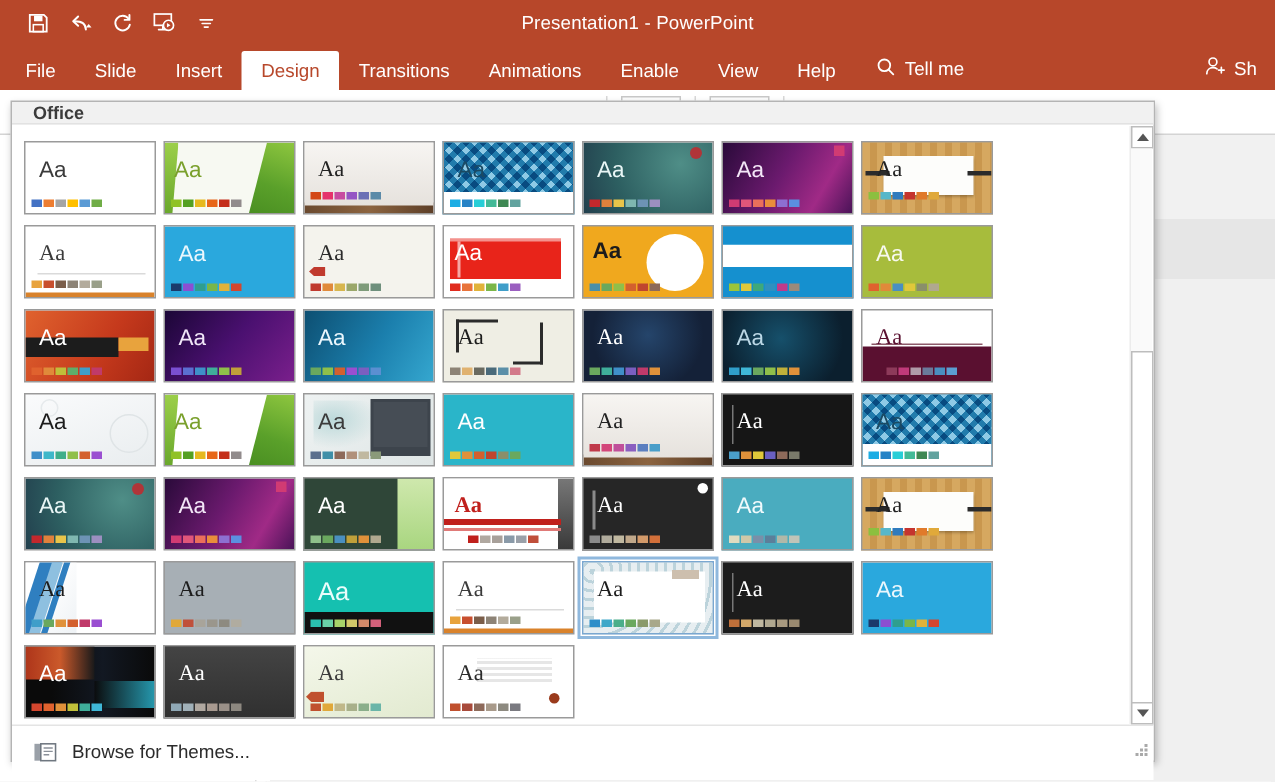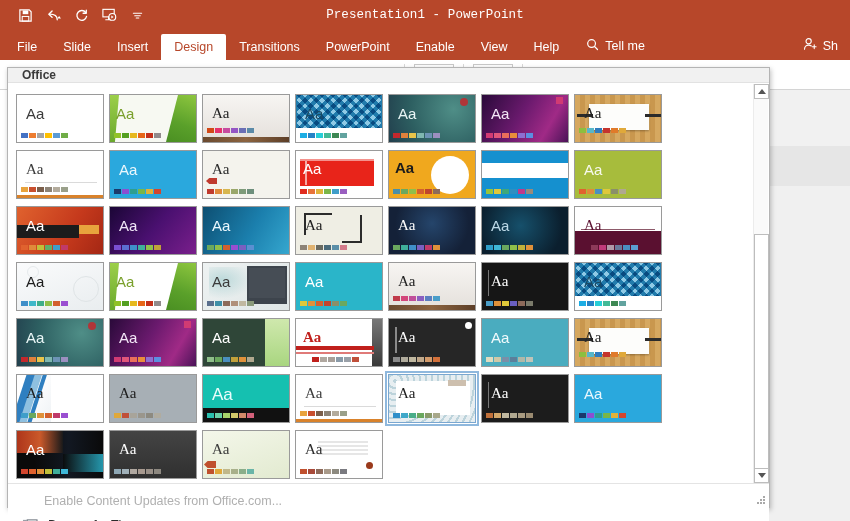--- a/index.html
+++ b/index.html
@@ -8,21 +8,21 @@
     width: 850px; height: 521px;
     font-family: "Liberation Sans", sans-serif;
     background: #f3f3f3;
     overflow: hidden;
     position: relative;
   }
 
   
   .titlebar {
     height: 30px; background: #b7472a; color: #fff;
-    display: flex; align-items: center; position: relative; font-family: Liberation Mono, monospace;
+    display: flex; align-items: center; position: relative;
   }
   .qat { display:flex; align-items:center; gap:2px; padding-left:12px; }
   .qat-btn {
     width: 26px; height: 24px; display:flex; align-items:center; justify-content:center;
     color:#fff;
   }
   .qat-btn svg { display:block; }
   .title-text {
     position:absolute; left:0; right:0; text-align:center;
     font-size: 12.5px; color:#fff; letter-spacing:.1px;
@@ -174,21 +174,21 @@
   <div class="title-text">Presentation1  -  PowerPoint</div>
 
 </div>
 
 <div class="ribbon-tabs">
   <div class="tab">File</div>
   <div class="tab">Slide</div>
   <div class="tab">Insert</div>
   <div class="tab active">Design</div>
   <div class="tab">Transitions</div>
-  <div class="tab">PowerPoint</div>
+  <div class="tab">Animations</div>
   <div class="tab">Enable</div>
   <div class="tab">View</div>
   <div class="tab">Help</div>
   <div class="tellme">
     <span>
       <svg width="13" height="13" viewBox="0 0 14 14">
           <circle cx="6" cy="6" r="4.2" fill="none" stroke="#fff" stroke-width="1.3"></circle>
           <path d="M9.2 9.2l3.2 3.2" stroke="#fff" stroke-width="1.3" stroke-linecap="round"></path>
         </svg>
     </span>
@@ -912,23 +912,20 @@
         </div>
       <div class="sb-track-top"></div>
       <div class="sb-thumb"></div>
       <div class="sb-btn sb-down">
           <div class="sb-arrow"></div>
         </div>
     </div>
   </div>
 
   <div class="dd-footer">
-    <div class="dd-item disabled">
-      <span>Enable Content Updates from Office.com...</span>
-    </div>
     <div class="dd-item">
       <span class="dd-ico">
         <svg width="16" height="15" viewBox="0 0 17 16">
             <rect x="1" y="2" width="4" height="12" fill="#9aa0a8"></rect>
             <rect x="5.5" y="2" width="10.5" height="12" fill="#fff" stroke="#6f7780" stroke-width="1.1"></rect>
             <path d="M7.5 5h6.5M7.5 7.4h6.5M7.5 9.8h4" stroke="#8a9099" stroke-width="1"></path>
           </svg>
       </span>
       <span>Browse for Themes...</span>
     </div>

